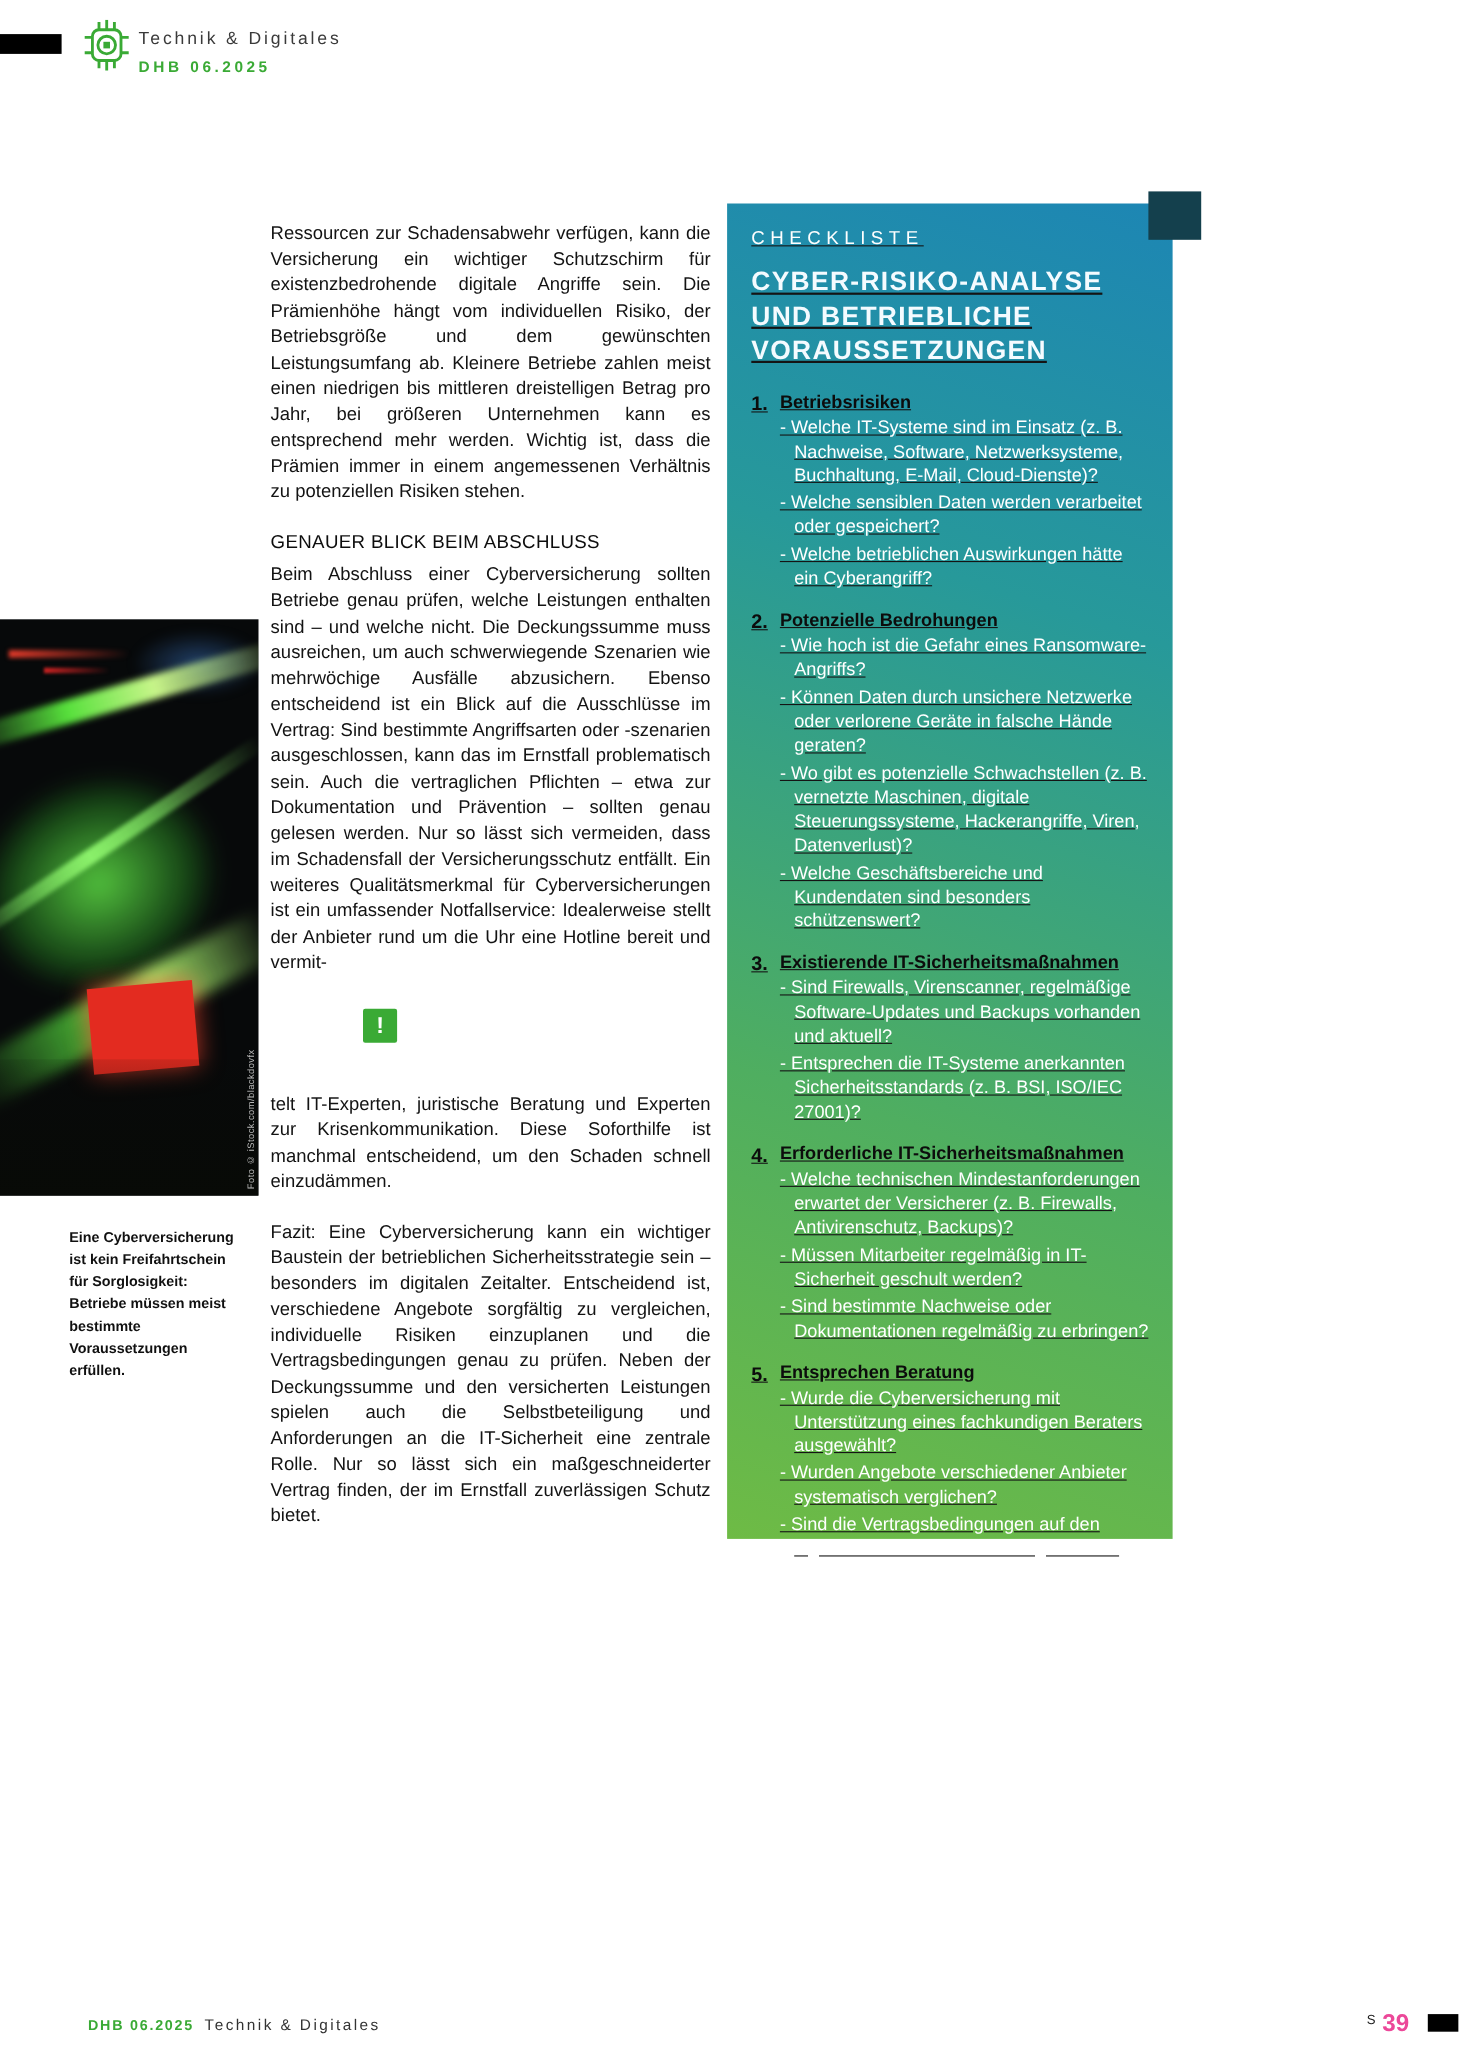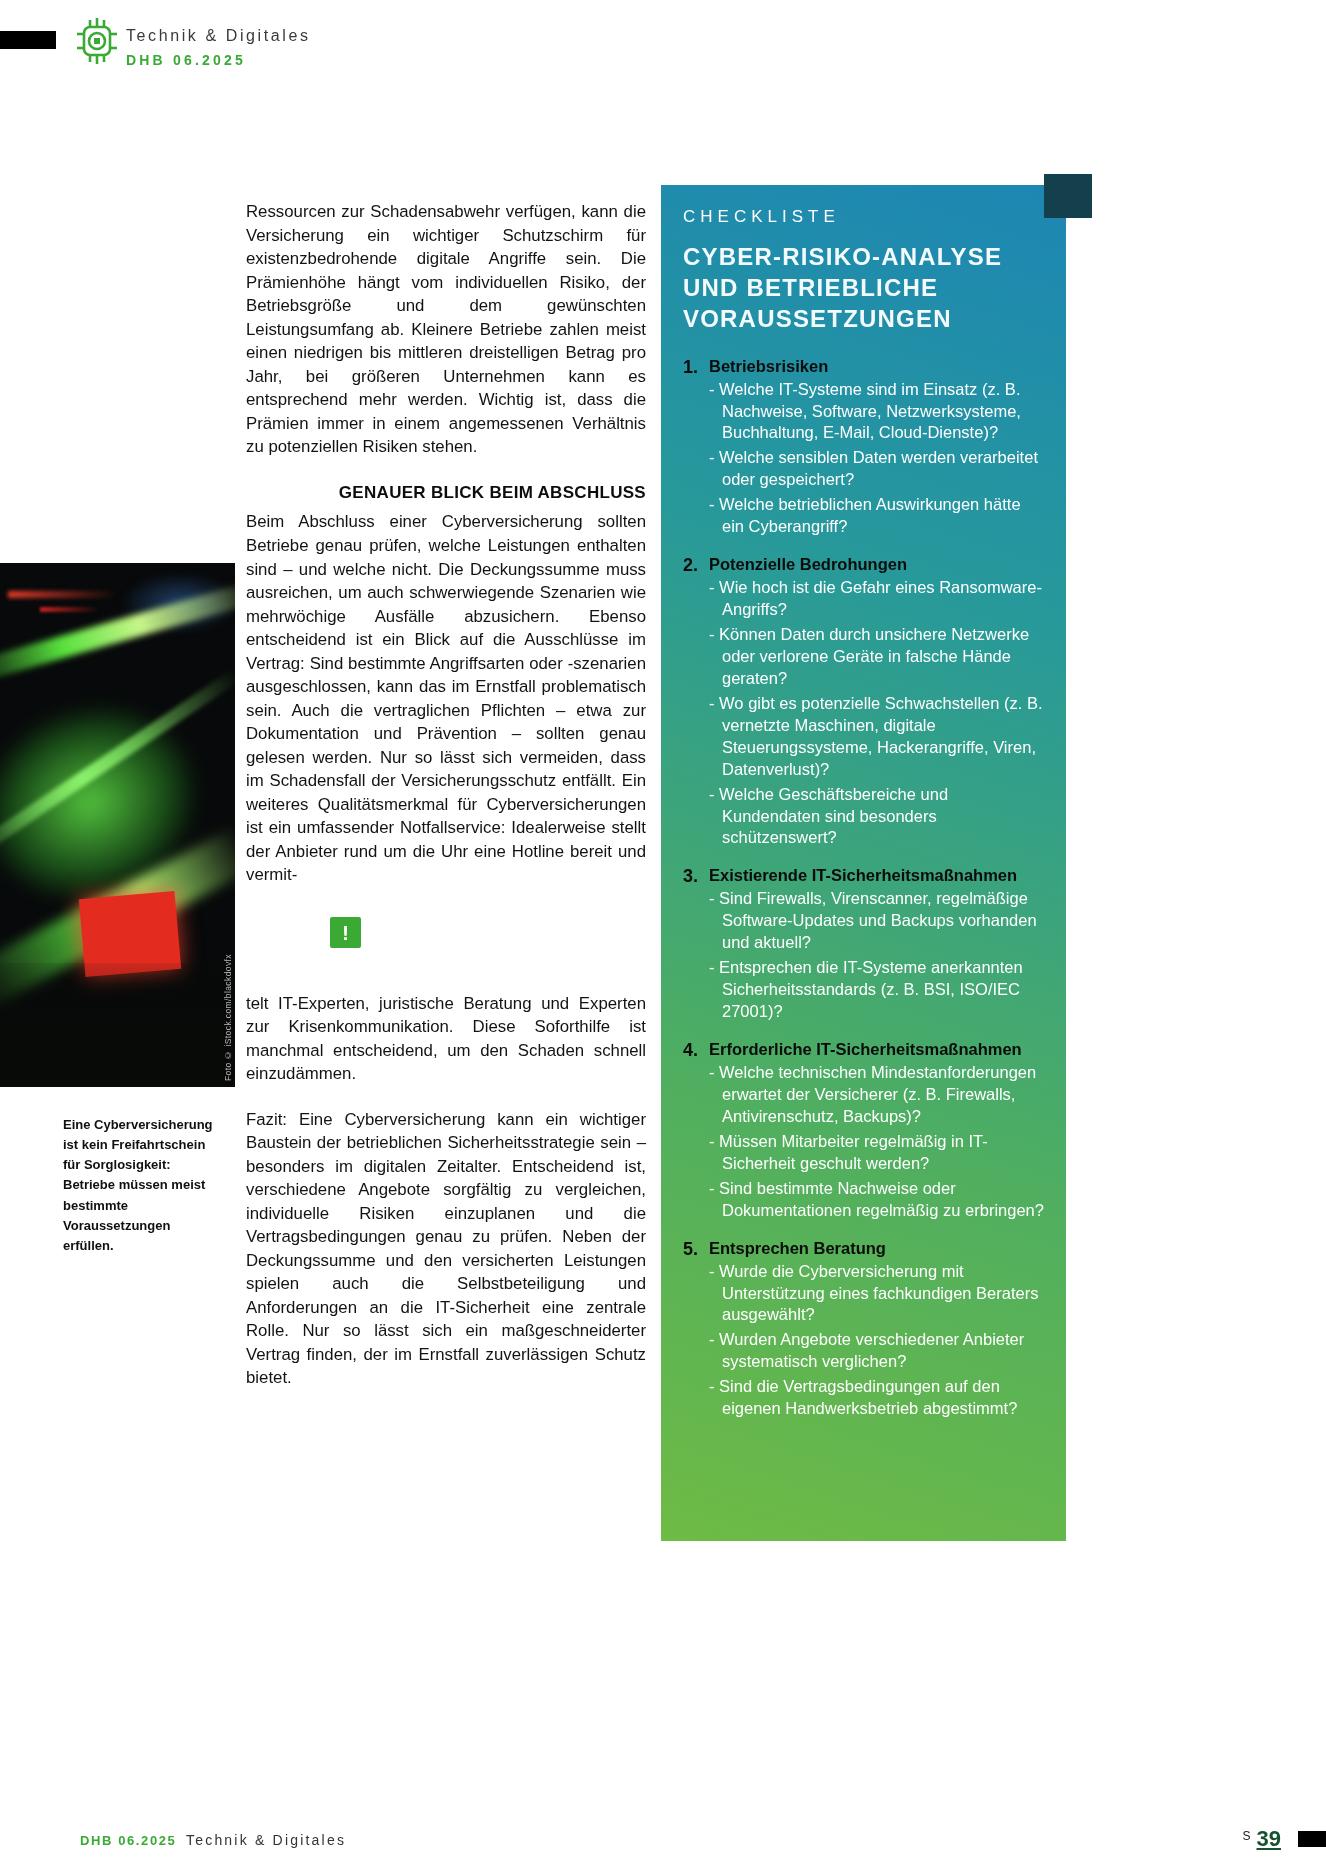--- a/index.html
+++ b/index.html
@@ -19,21 +19,21 @@
   .edge-bar-left{position:absolute;left:0;top:31px;width:56px;height:18px;background:#000;}
   .logo{position:absolute;left:76px;top:18px;width:42px;height:48px;}
   .hdr-section{position:absolute;left:126px;top:27px;font-size:16px;letter-spacing:2.6px;color:#3a3a3a;}
   .hdr-issue{position:absolute;left:126px;top:52px;font-size:14px;font-weight:bold;letter-spacing:3.2px;color:var(--accent);}
   
   .col-left{
     position:absolute;left:246px;top:200px;width:400px;
     font-size:16.8px;line-height:1.4;text-align:justify;color:#131313;
   }
   .col-left p{margin:0;}
-  .subhead{font-weight:bold;font-size:17px;letter-spacing:0.3px;margin:22px 0 6px 0;text-align:right;color:#0d0d0d;}
+  .subhead{font-weight:normal;font-size:17px;letter-spacing:0.3px;margin:22px 0 6px 0;text-align:left;color:#0d0d0d;}
   .para-gap{margin-top:22px !important;}
   
   .callout{margin:30px 0 0 84px;}
   .callout-icon{
     width:31px;height:31px;background:var(--accent);color:#fff;
     display:flex;align-items:center;justify-content:center;
     font-weight:bold;font-size:21px;border-radius:2px;
   }
   .callout-text{
     margin-top:14px;font-family:"DejaVu Sans Mono",monospace;
@@ -68,23 +68,24 @@
   .ph-credit{
     right:2px;bottom:6px;writing-mode:vertical-rl;transform:rotate(180deg);
     font-size:8.5px;color:#b9b9b9;letter-spacing:0.4px;
   }
   .caption{
     position:absolute;left:63px;top:1115px;width:158px;
     font-size:13px;font-weight:bold;line-height:1.55;color:#101010;
   }
   
   .checklist{
-    position:absolute;left:661px;top:185px;width:405px;height:1356px;
+    position:absolute;left:661px;top:185px;width:405px;height:1214px;
     box-sizing:border-box;padding:22px 22px 32px 22px;
     background:linear-gradient(198deg,var(--grad-top) 0%,var(--grad-mid1) 30%,var(--grad-mid2) 68%,var(--grad-bot) 100%);
+    text-decoration:underline;
   }
   .corner-tab{position:absolute;left:1044px;top:174px;width:48px;height:44px;background:var(--tab);}
   .cl-kicker{font-size:17px;letter-spacing:5px;color:#ffffff;}
   .cl-title{
     margin-top:14px;font-size:24px;font-weight:bold;letter-spacing:1.2px;
     line-height:1.3;color:#f4fbff;
   }
   .cl-items{margin-top:22px;}
   .cl-item{display:flex;margin-top:17px;}
   .cl-num{width:26px;flex-shrink:0;font-weight:bold;font-size:18px;color:#0c0c0c;}
@@ -93,21 +94,21 @@
   .cl-q{
     font-size:16.5px;line-height:1.33;color:#ffffff;
     padding-left:13px;text-indent:-13px;margin-top:3px;
   }
   .cl-q::before{content:"- ";}
   
   .ftr-issue{position:absolute;left:80px;top:1833px;font-size:13px;font-weight:bold;letter-spacing:1.6px;color:var(--accent);}
   .ftr-section{position:absolute;left:186px;top:1832px;font-size:14px;letter-spacing:2.2px;color:#333;}
   .ftr-page{position:absolute;right:45px;top:1826px;}
   .ftr-page .s{font-size:12px;letter-spacing:1px;color:#222;vertical-align:6px;margin-right:5px;}
-  .ftr-page .n{font-size:22px;font-weight:bold;color:#14532d;text-decoration:underline;}
+  .ftr-page .n{font-size:22px;font-weight:bold;color:#ec4899;}
   .edge-bar-right{position:absolute;right:0;top:1831px;width:28px;height:16px;background:#000;}
 </style>
 </head>
 <body>
 
 <div class="edge-bar-left"></div>
 <div class="logo">
   <svg width="42" height="48" viewBox="0 0 42 48">
     <g fill="none" stroke="#3aaa35" stroke-width="2.6">
       <rect x="8" y="9" width="26" height="28" rx="6"></rect>

